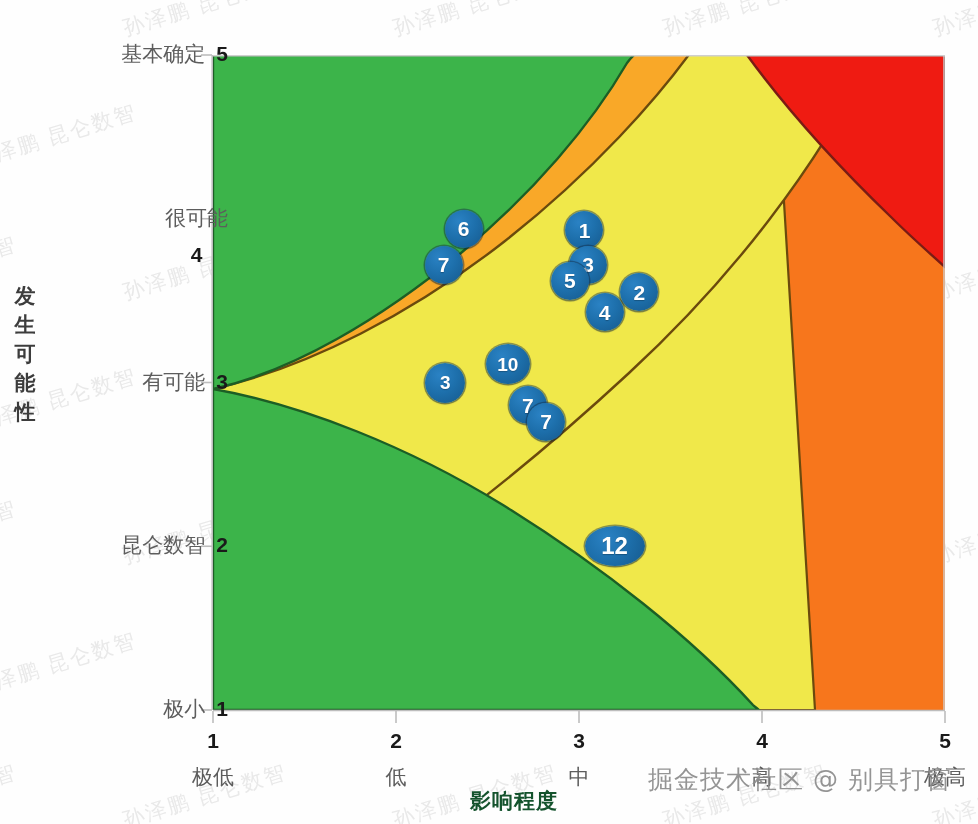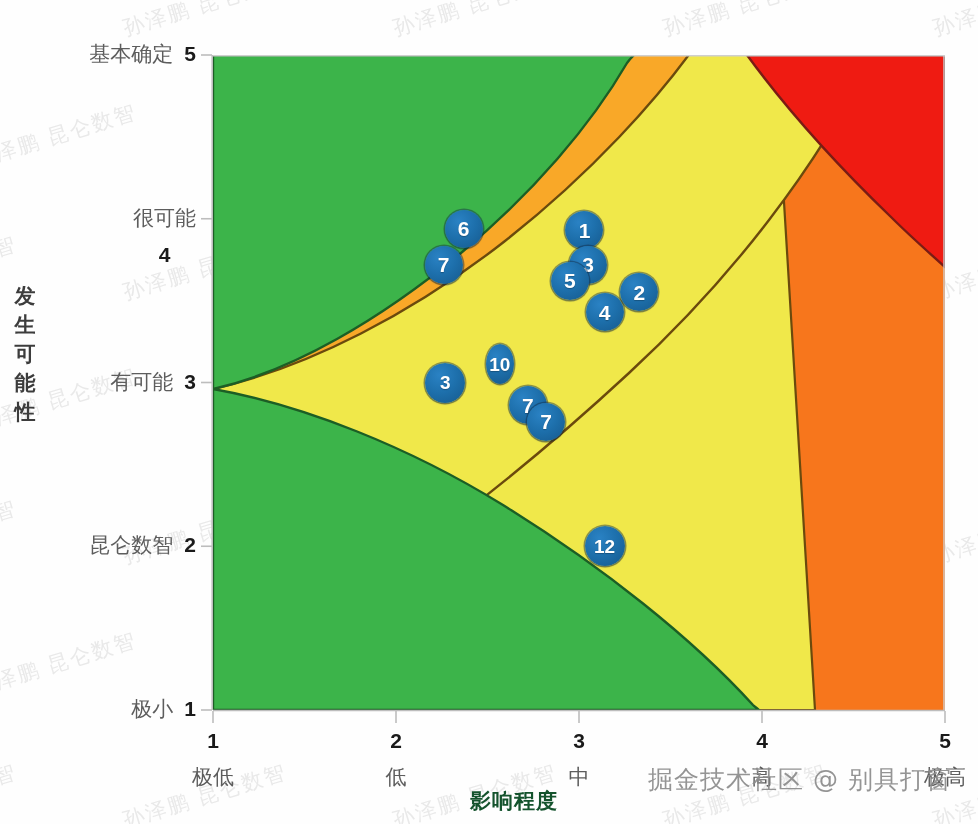--- a/index.html
+++ b/index.html
@@ -64,20 +64,21 @@
     color: #1a1a1a;
     font-weight: bold;
     font-family: "Liberation Sans", sans-serif;
   }
   #y-tick-wrap {
     position: absolute;
     left: 0;
     top: 0;
     width: 196px;
     height: 824px;
+    padding-left: 32px;
   }
 
   .x-tick {
     position: absolute;
     width: 140px;
     text-align: center;
     line-height: 1.12;
   }
   .x-tick .num {
     font-size: 21px;
@@ -228,23 +229,23 @@
     <div id="marker-layer">
         <div class="marker" style="left: 352.49px; top: 156.212px; width: 38px; height: 38px; font-size: 21px; z-index: 10;">1</div>
         <div class="marker" style="left: 407.39px; top: 218.438px; width: 38px; height: 38px; font-size: 21px; z-index: 11;">2</div>
         <div class="marker" style="left: 356.15px; top: 190.6px; width: 38px; height: 38px; font-size: 21px; z-index: 12;">3</div>
         <div class="marker" style="left: 372.62px; top: 238.087px; width: 38px; height: 38px; font-size: 21px; z-index: 13;">4</div>
         <div class="marker" style="left: 337.85px; top: 206.975px; width: 38px; height: 38px; font-size: 21px; z-index: 14;">5</div>
         <div class="marker" style="left: 231.71px; top: 154.575px; width: 38px; height: 38px; font-size: 21px; z-index: 15;">6</div>
         <div class="marker" style="left: 211.58px; top: 190.6px; width: 38px; height: 38px; font-size: 21px; z-index: 16;">7</div>
         <div class="marker" style="left: 295.76px; top: 331.425px; width: 38px; height: 38px; font-size: 21px; z-index: 17;">7</div>
         <div class="marker" style="left: 314.06px; top: 347.8px; width: 38px; height: 38px; font-size: 21px; z-index: 18;">7</div>
-        <div class="marker" style="left: 272.8px; top: 289.488px; width: 28px; height: 40px; font-size: 19px; z-index: 19;">10</div>
+        <div class="marker" style="left: 272.8px; top: 289.488px; width: 44px; height: 40px; font-size: 19px; z-index: 19;">10</div>
         <div class="marker" style="left: 212.41px; top: 307.5px; width: 40px; height: 40px; font-size: 19px; z-index: 20;">3</div>
-        <div class="marker" style="left: 371.62px; top: 471.25px; width: 40px; height: 40px; font-size: 19px; z-index: 21;">12</div>
+        <div class="marker" style="left: 371.62px; top: 471.25px; width: 60px; height: 40px; font-size: 24px; z-index: 21;">12</div>
       </div>
   </div>
 
   <svg id="axis-svg" width="978" height="824" style="position:absolute;left:0;top:0;pointer-events:none;">
     <line x1="212.2" y1="55" x2="212.2" y2="710" stroke="#bdbdbd" stroke-width="1.6"></line>
     <line x1="213" y1="710.5" x2="945" y2="710.5" stroke="#bdbdbd" stroke-width="1.6"></line>
     <g id="tick-marks" stroke="#bdbdbd" stroke-width="1.6">
         <line x1="201" x2="212" y1="55" y2="55"></line>
         <line x1="201" x2="212" y1="218.75" y2="218.75"></line>
         <line x1="201" x2="212" y1="382.5" y2="382.5"></line>

